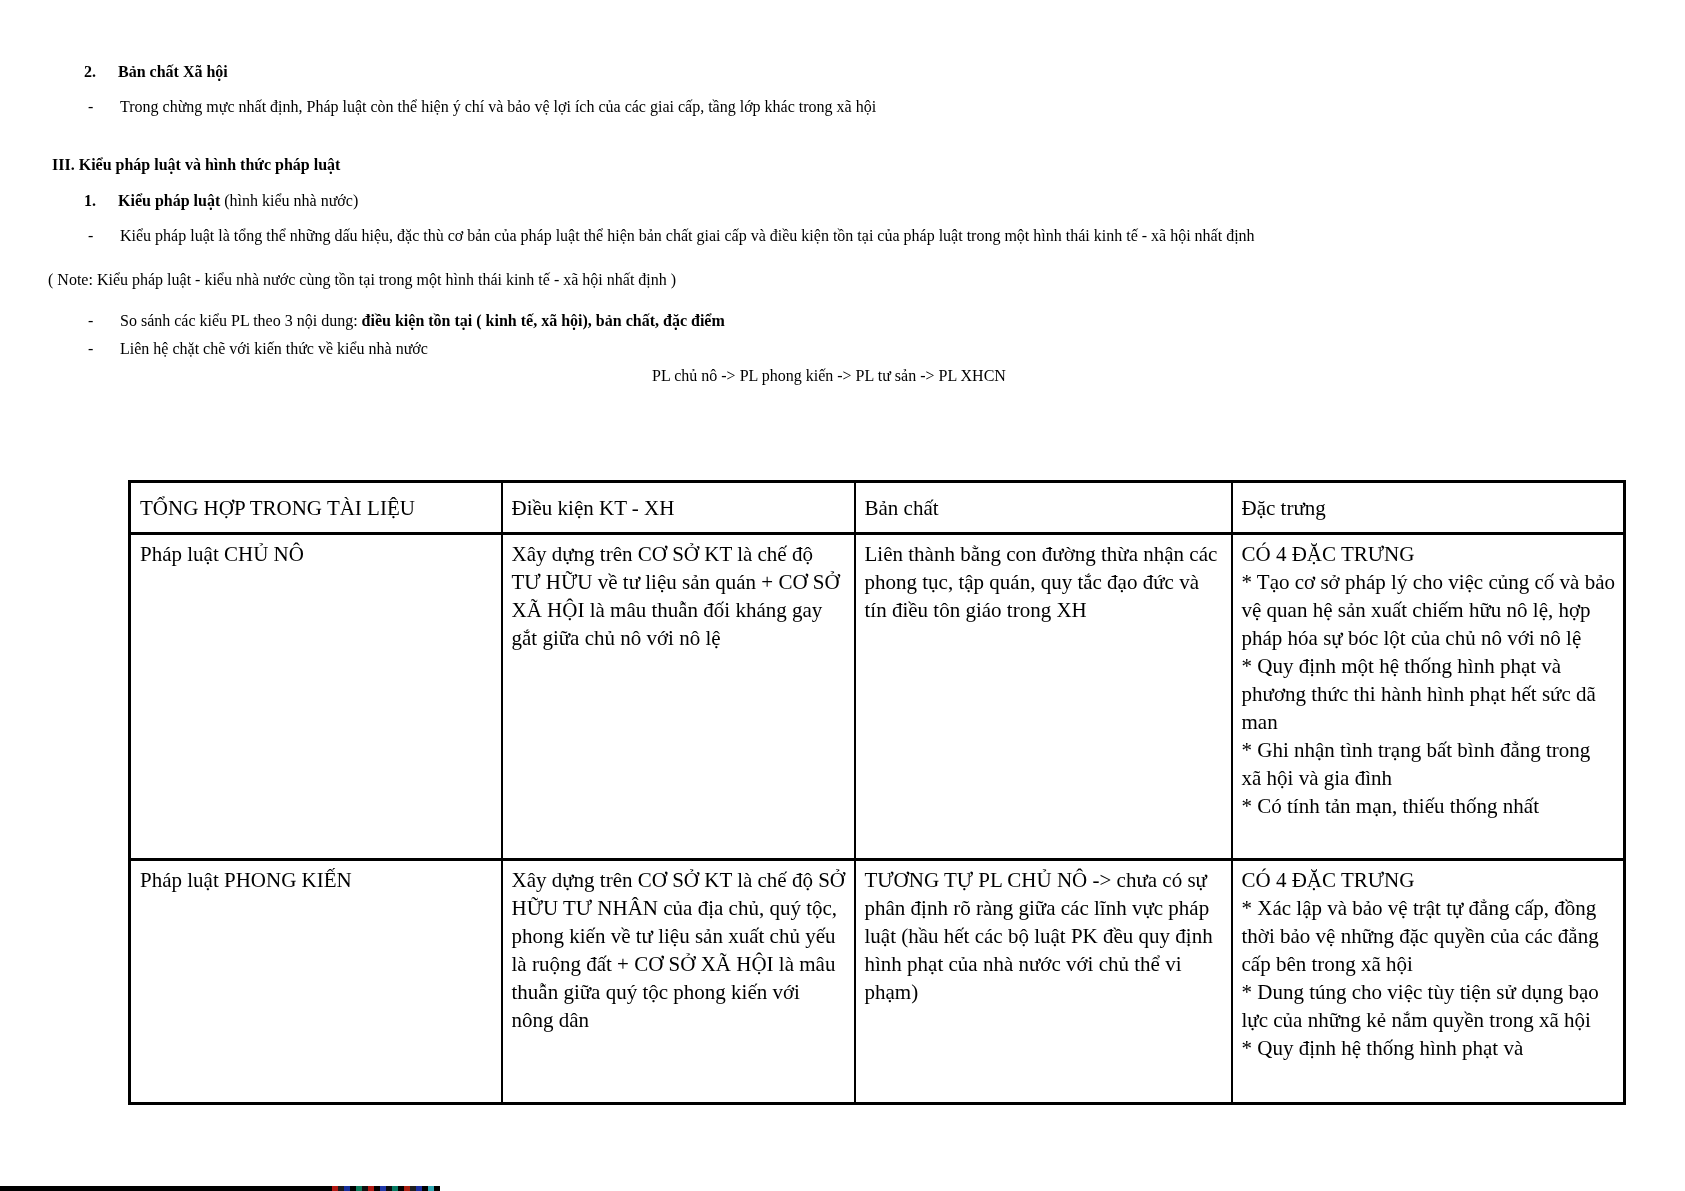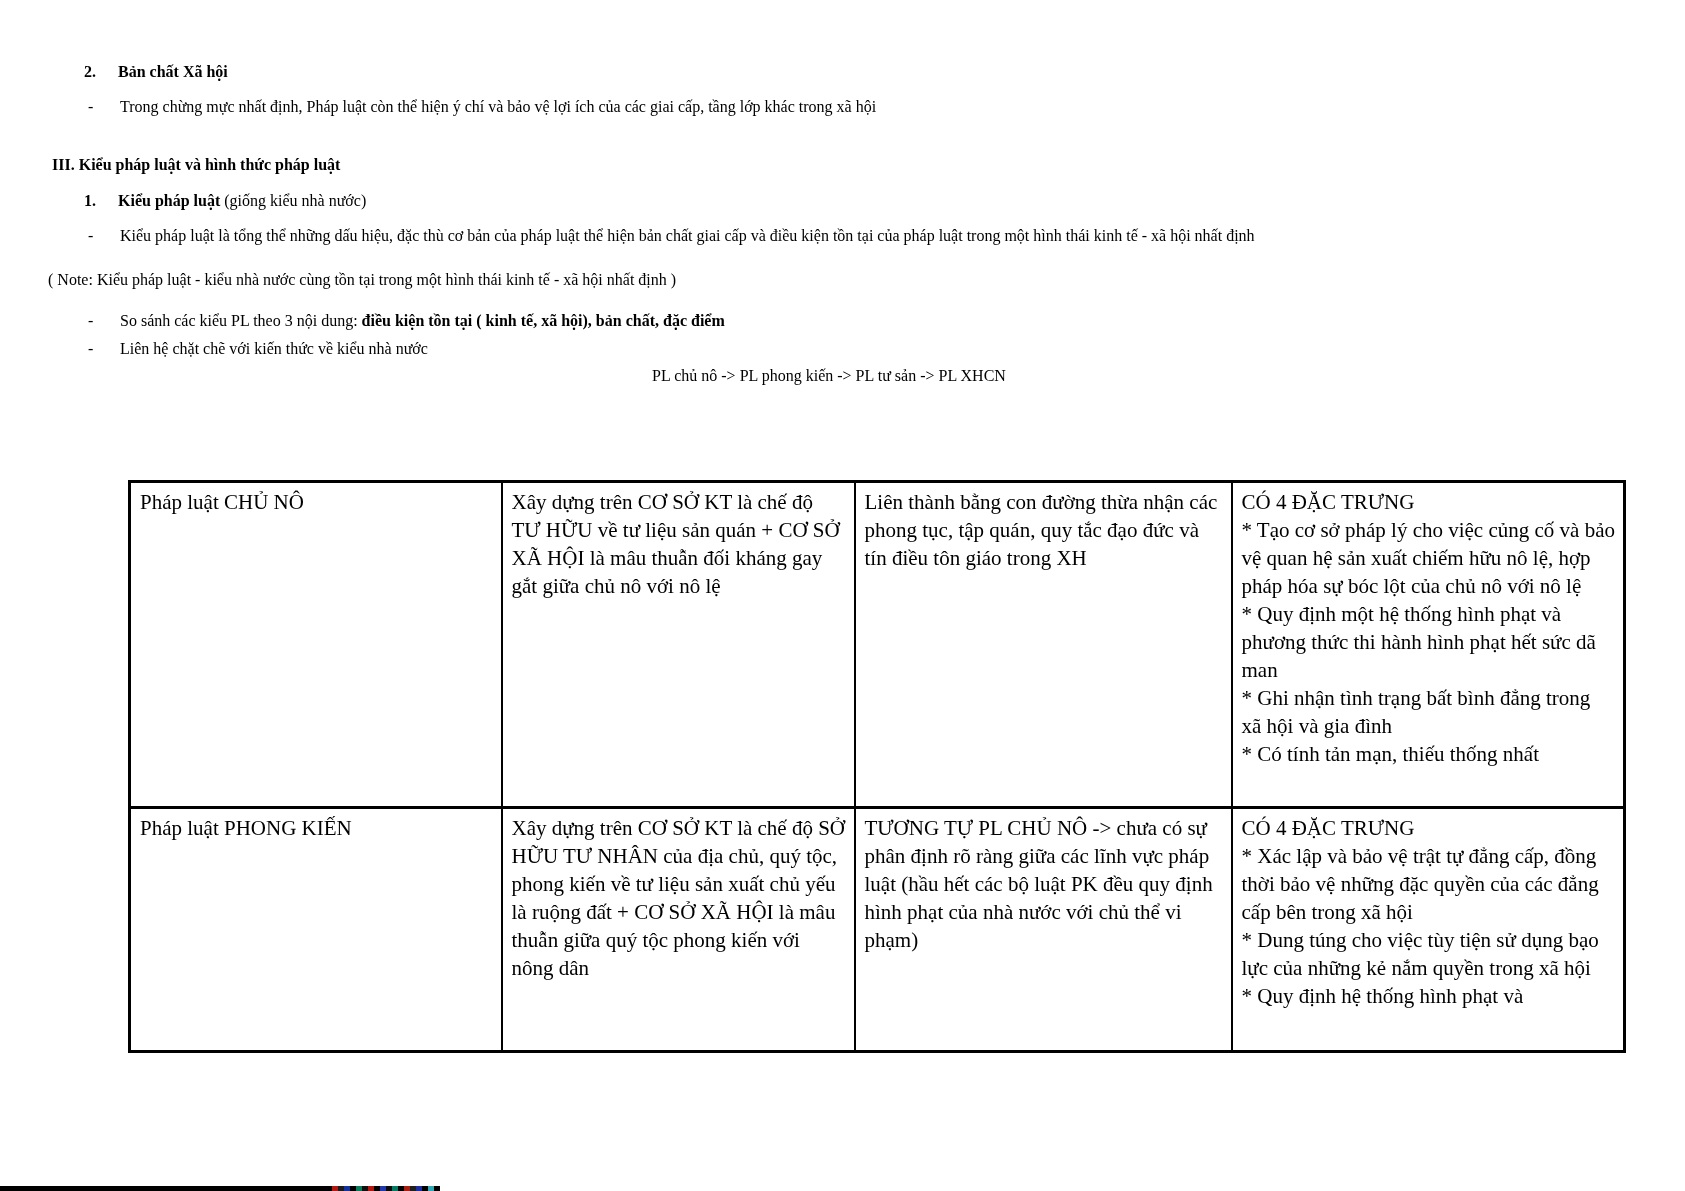--- a/index.html
+++ b/index.html
@@ -60,21 +60,21 @@
 </div>
 
 <div class="abs line bullet" id="b-item2">
   <span class="dash">-</span>
   <span class="btext">Trong chừng mực nhất định, Pháp luật còn thể hiện ý chí và bảo vệ lợi ích của các giai cấp, tầng lớp khác trong xã hội</span>
 </div>
 
 <div class="abs line bold" id="h-sec3">III. Kiểu pháp luật và hình thức pháp luật</div>
 
 <div class="abs line" id="i-kieu">
-  <span class="num bold">1.</span><span class="bold">Kiểu pháp luật</span><span> (giống kiểu nhà nước)</span>
+  <span class="num bold">1.</span><span class="bold">Kiểu pháp luật</span><span> (hình kiểu nhà nước)</span>
 </div>
 
 <div class="abs line bullet" id="b-kieu">
   <span class="dash">-</span>
   <span class="btext">Kiểu pháp luật là tổng thể những dấu hiệu, đặc thù cơ bản của pháp luật thể hiện bản chất giai cấp và điều kiện tồn tại của pháp luật trong một hình thái kinh tế - xã hội nhất định</span>
 </div>
 
 <div class="abs line" id="note-line">( Note: Kiểu pháp luật - kiểu nhà nước cùng tồn tại trong một hình thái kinh tế - xã hội nhất định )</div>
 
 <div class="abs line bullet" id="b-sosanh">
@@ -90,20 +90,26 @@
 <div class="abs line" id="seq-line">PL chủ nô -&gt; PL phong kiến -&gt; PL tư sản -&gt; PL XHCN</div>
 
 <table class="doc-table">
   <colgroup>
     <col style="width:372px">
       <col style="width:353px">
       <col style="width:377px">
       <col style="width:393px">
   </colgroup>
   <tbody>
+    <tr class="hdr">
+      <td>TỔNG HỢP TRONG TÀI LIỆU</td>
+      <td>Điều kiện KT - XH</td>
+      <td>Bản chất</td>
+      <td>Đặc trưng</td>
+    </tr>
     <tr class="r1">
       <td>Pháp luật CHỦ NÔ</td>
       <td>Xây dựng trên CƠ SỞ KT là chế độ TƯ HỮU về tư liệu sản quán + CƠ SỞ XÃ HỘI là mâu thuẫn đối kháng gay gắt giữa chủ nô với nô lệ</td>
       <td>Liên thành bằng con đường thừa nhận các phong tục, tập quán, quy tắc đạo đức và tín điều tôn giáo trong XH</td>
       <td>CÓ 4 ĐẶC TRƯNG
 * Tạo cơ sở pháp lý cho việc củng cố và bảo vệ quan hệ sản xuất chiếm hữu nô lệ, hợp pháp hóa sự bóc lột của chủ nô với nô lệ
 * Quy định một hệ thống hình phạt và phương thức thi hành hình phạt hết sức dã man
 * Ghi nhận tình trạng bất bình đẳng trong xã hội và gia đình
 * Có tính tản mạn, thiếu thống nhất</td>
     </tr>

